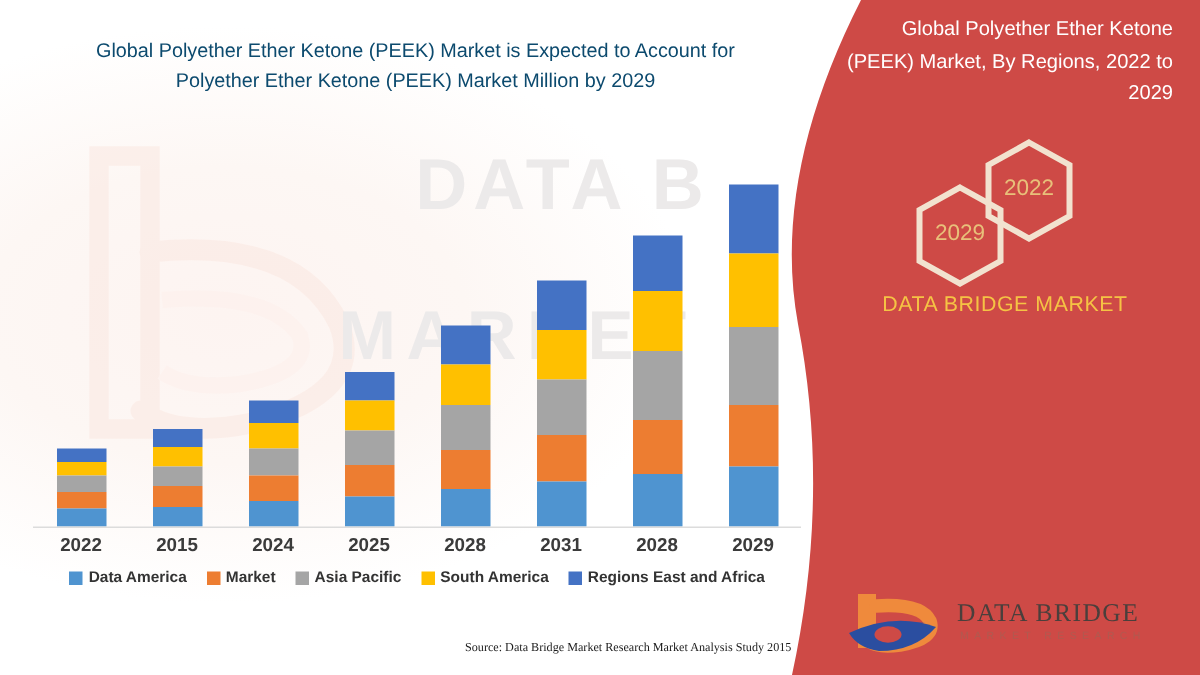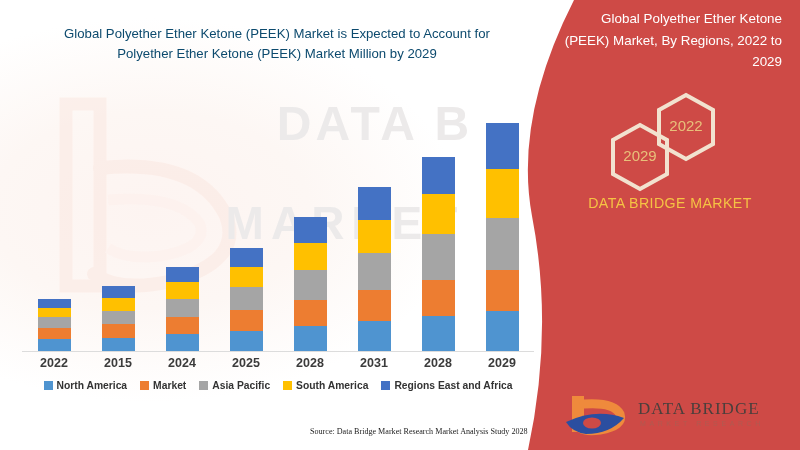--- a/index.html
+++ b/index.html
@@ -337,42 +337,42 @@
       <div class="xtick">2025</div>
       <div class="xtick">2028</div>
       <div class="xtick">2031</div>
       <div class="xtick">2028</div>
       <div class="xtick">2029</div>
     </div>
 
   <div class="legend" id="legend">
       <div class="legend-item">
         <span class="legend-swatch" style="background: rgb(79, 148, 208);"></span>
-        <span class="legend-label">North America</span>
+        <span class="legend-label">Data America</span>
       </div>
       <div class="legend-item">
         <span class="legend-swatch" style="background: rgb(237, 125, 49);"></span>
         <span class="legend-label">Market</span>
       </div>
       <div class="legend-item">
         <span class="legend-swatch" style="background: rgb(165, 165, 165);"></span>
         <span class="legend-label">Asia Pacific</span>
       </div>
       <div class="legend-item">
         <span class="legend-swatch" style="background: rgb(255, 192, 0);"></span>
         <span class="legend-label">South America</span>
       </div>
       <div class="legend-item">
         <span class="legend-swatch" style="background: rgb(68, 114, 196);"></span>
         <span class="legend-label">Regions East and Africa</span>
       </div>
     </div>
 
   <div class="footer">
-    <div class="footer-right">Source: Data Bridge Market Research Market Analysis Study 2028</div>
+    <div class="footer-right">Source: Data Bridge Market Research Market Analysis Study 2015</div>
   </div>
 
   <div class="red-panel">
     <svg width="290" height="450" viewBox="0 0 290 450">
       <path d="M64 0 L290 0 L290 450 L18 450 Q44 330 22 216 Q4 118 64 0 Z" fill="#ce4a46"></path>
     </svg>
 
     <div class="panel-title">Global Polyether Ether Ketone (PEEK) Market, By Regions, 2022 to 2029</div>
 
     <div class="hex-wrap">

